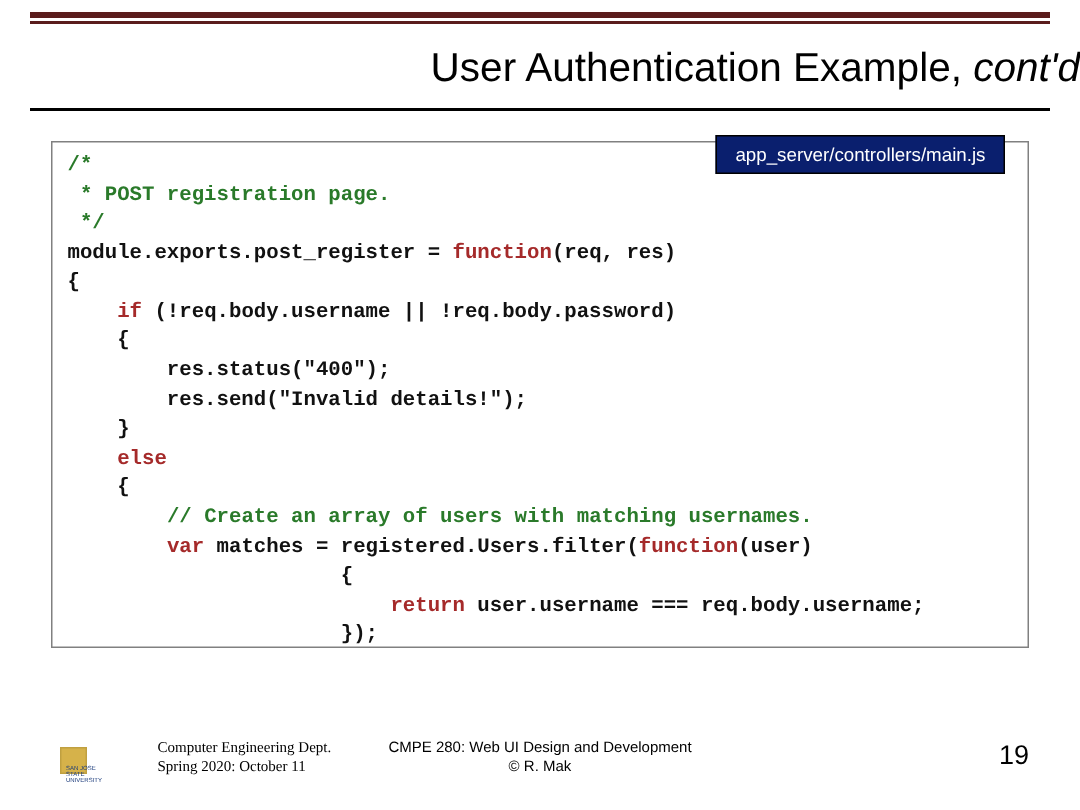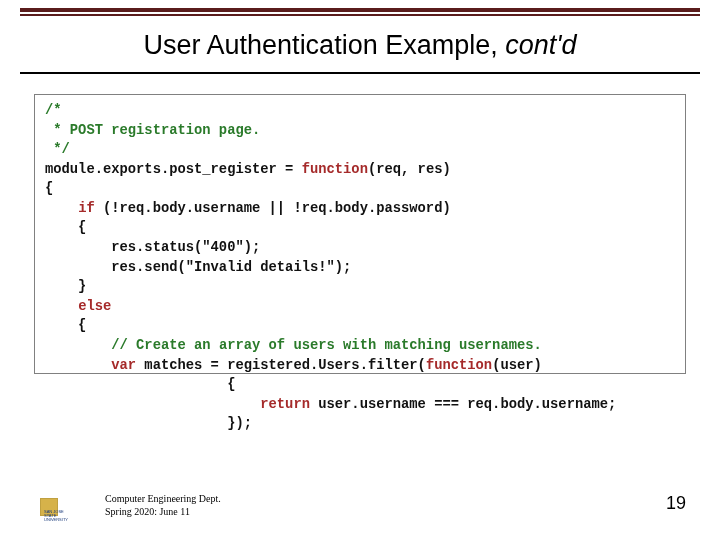--- a/index.html
+++ b/index.html
@@ -34,41 +34,41 @@
   .topbar .thin {
     height: 2px;
     background: #5a1c1c;
     margin-top: 2px;
   }
   .title {
     position: absolute;
     top: 30px;
     left: 0;
     right: 0;
-    text-align: center;
+    text-align: right;
     font-size: 27px;
     color: #000;
   }
   .title .contd {
     font-style: italic;
   }
   .underline {
     position: absolute;
     top: 72px;
     left: 20px;
     right: 20px;
     height: 2px;
     background: #000;
   }
   .codebox {
     position: absolute;
     top: 94px;
     left: 34px;
     width: 652px;
-    height: 280px;
+    height: 338px;
     border: 1px solid #808080;
     box-sizing: border-box;
     padding: 6px 10px 6px 10px;
   }
   .filebadge {
     position: absolute;
     top: 90px;
     right: 50px;
     background: #0a1f6e;
     color: #fff;
@@ -155,20 +155,21 @@
   <div class="topbar">
     <div class="thick"></div>
     <div class="thin"></div>
   </div>
 
   <div class="title">
     <span>User Authentication Example, </span><span class="contd">cont'd</span>
   </div>
   <div class="underline"></div>
 
+  <div class="filebadge">app_server/controllers/main.js</div>
 
   <div class="codebox">
 <pre class="code"><span class="cm">/*</span>
 <span class="cm"> * POST registration page.</span>
 <span class="cm"> */</span>
 <span>module.exports.post_register = </span><span class="kw">function</span><span>(req, res)</span>
 <span>{</span>
 <span>    </span><span class="kw">if</span><span> (!req.body.username || !req.body.password)</span>
 <span>    {</span>
 <span>        res.status("400");</span>
@@ -183,18 +184,22 @@
 <span>                      });</span></pre>
   </div>
 
   <div class="footer">
     <div class="logo">
       <div class="sq"></div>
       <div class="txt">SAN JOSE STATE UNIVERSITY</div>
     </div>
     <div class="foot-left">
       <span>Computer Engineering Dept.</span><br>
-      <span>Spring 2020: June 11</span>
+      <span>Spring 2020: October 11</span>
+    </div>
+    <div class="foot-center">
+      <span>CMPE 280: Web UI Design and Development</span><br>
+      <span>© R. Mak</span>
     </div>
     <div class="foot-right">19</div>
   </div>
 
 </div>
 
 </body></html>

